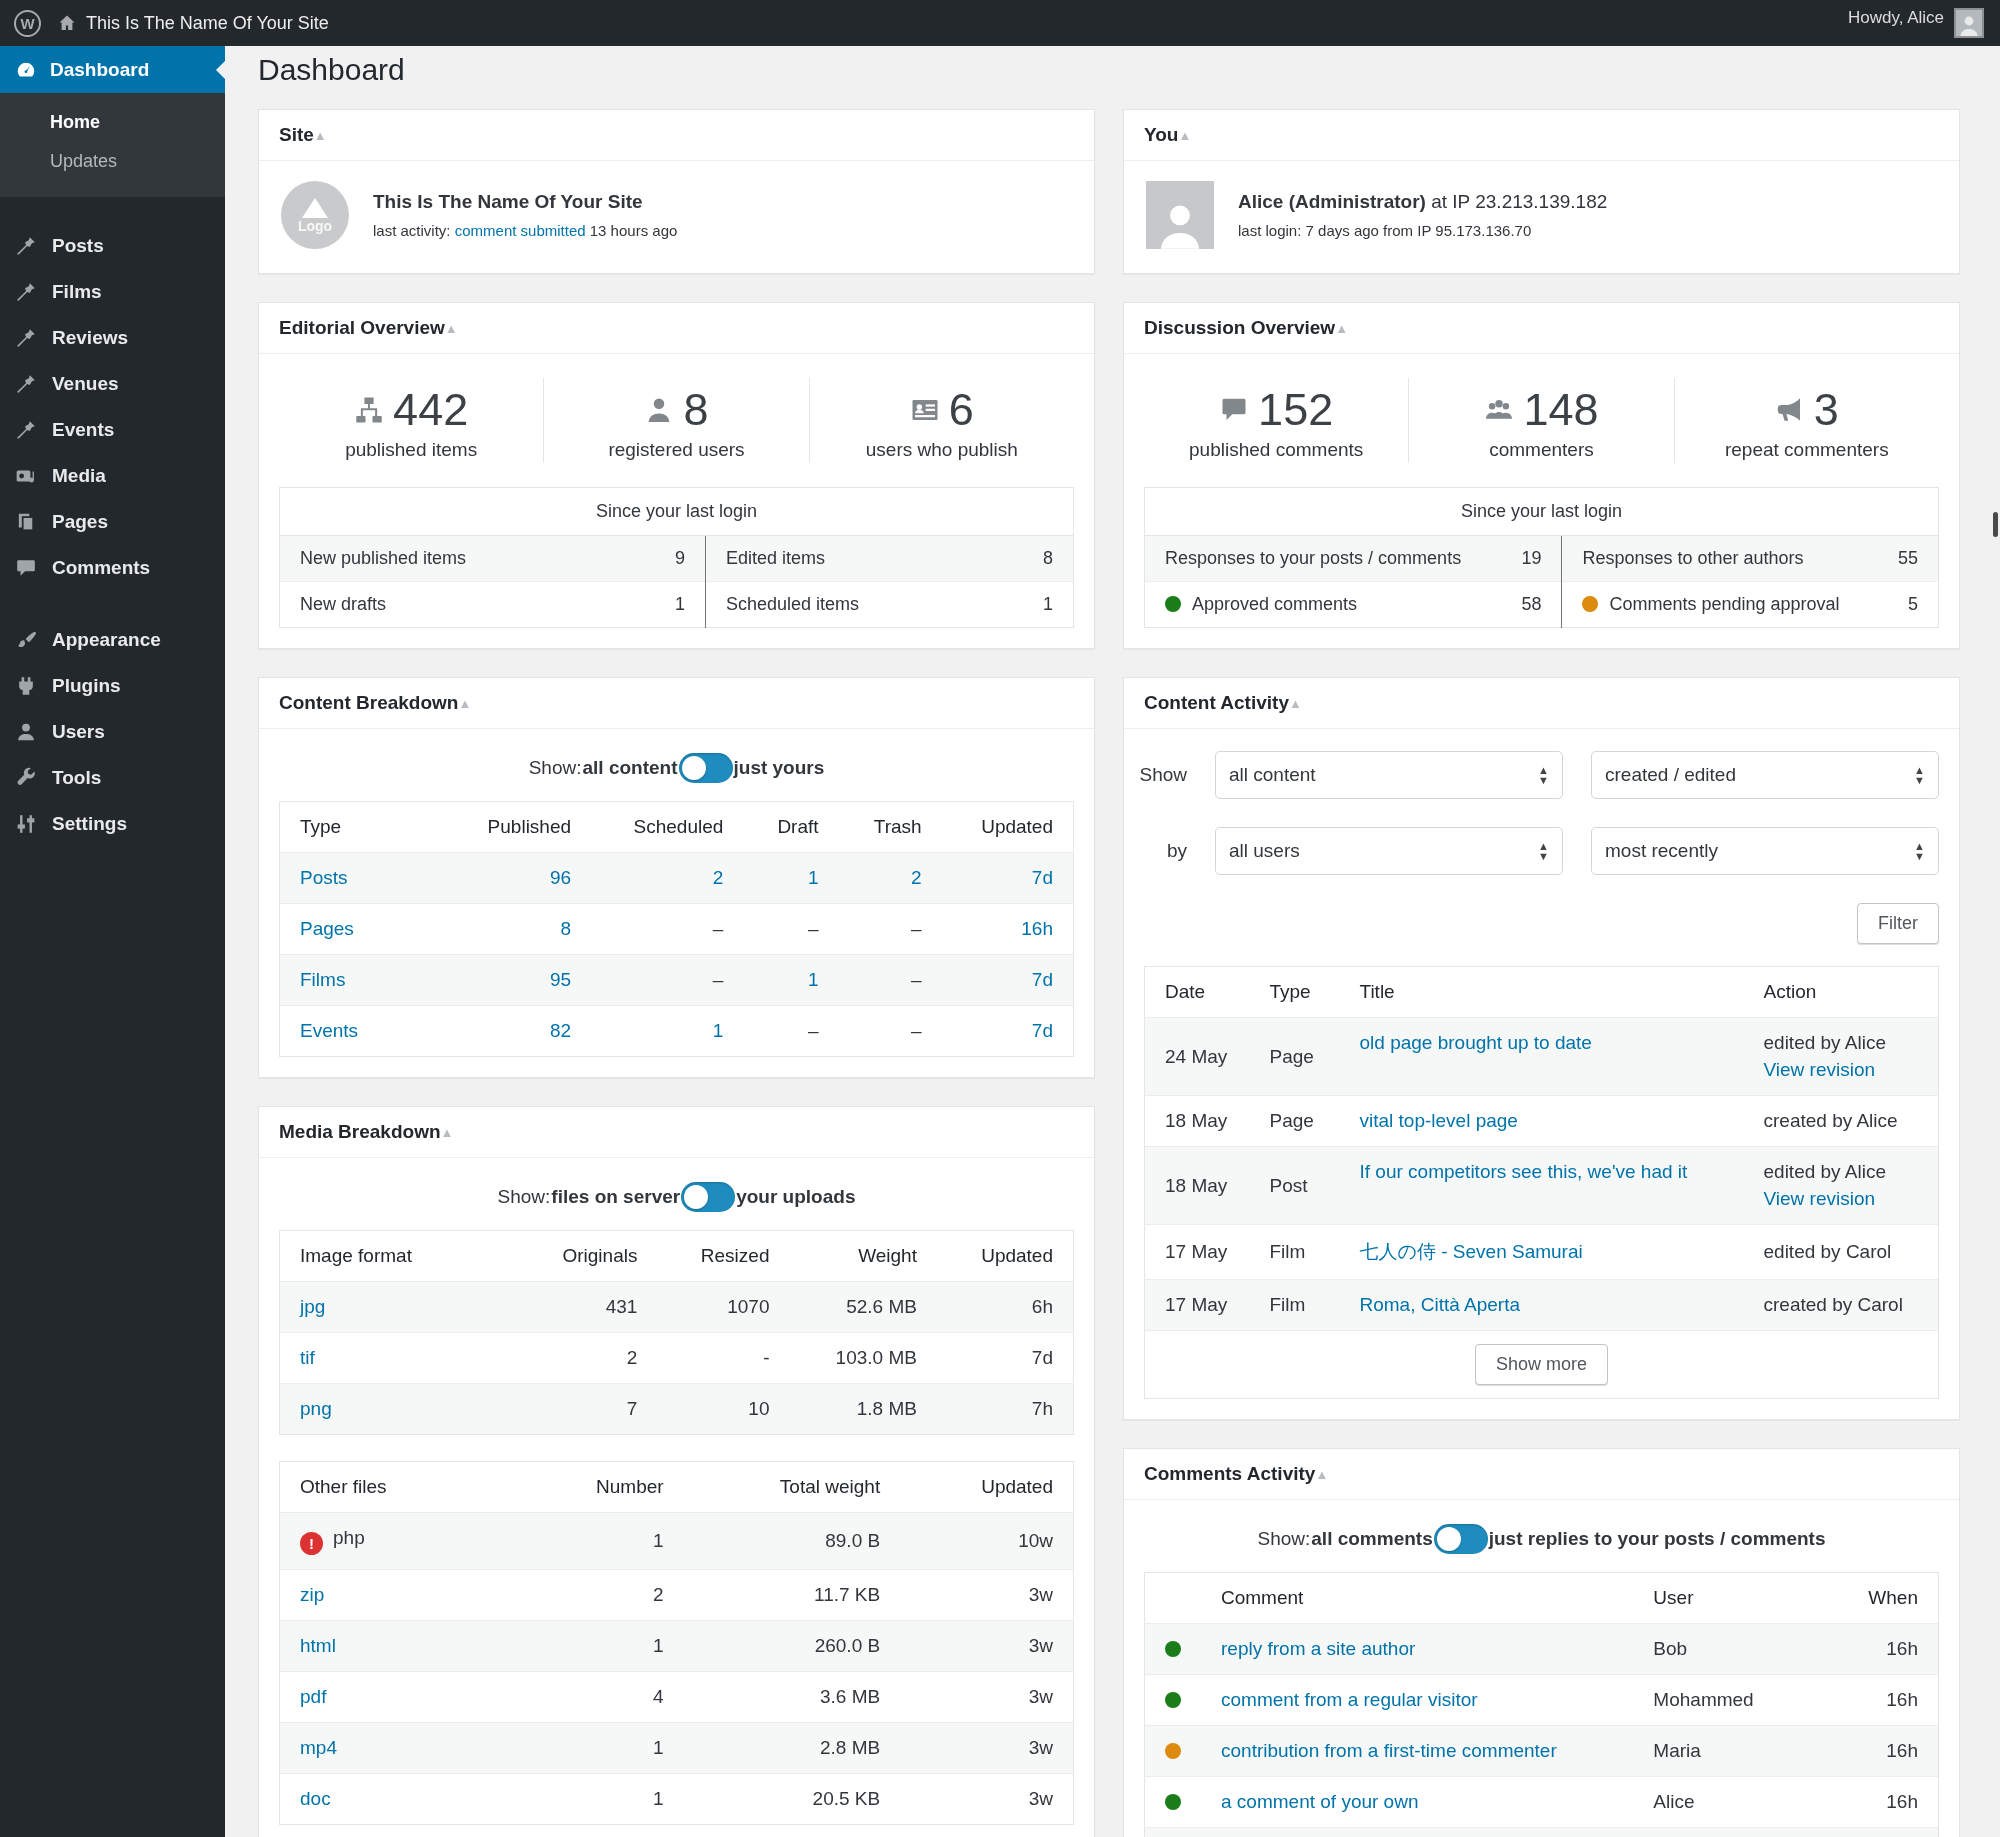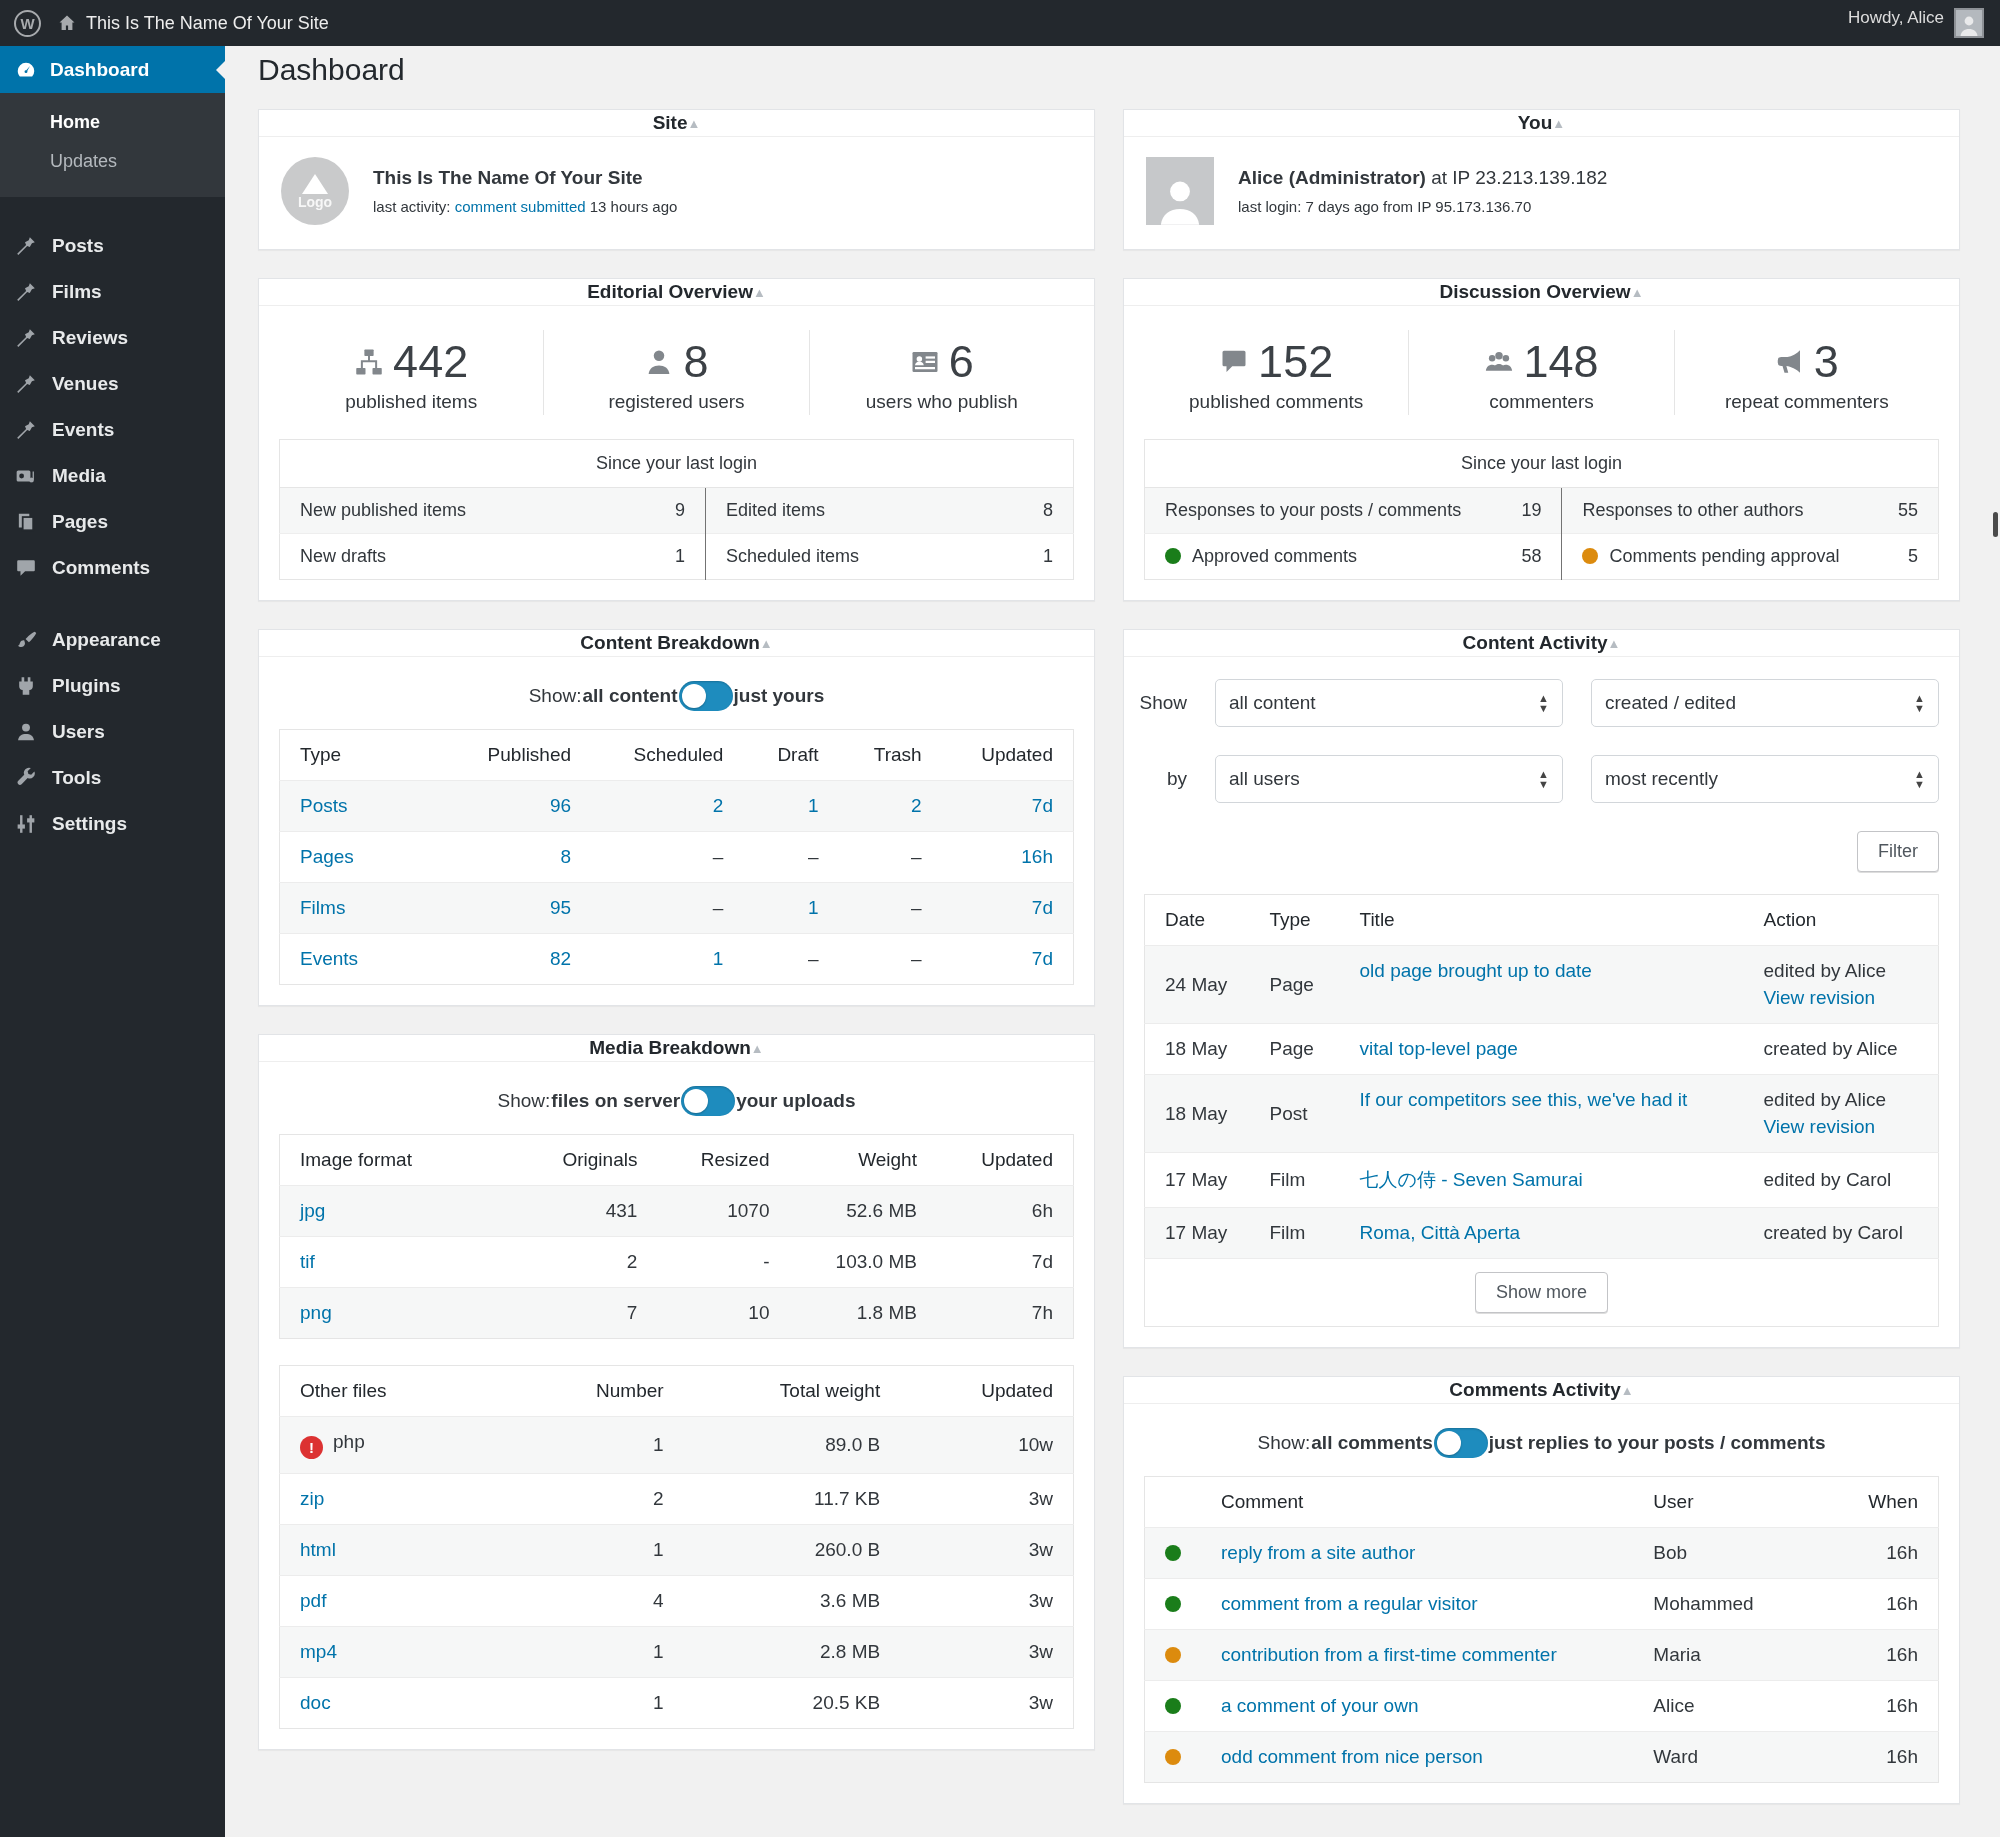--- a/index.html
+++ b/index.html
@@ -43,22 +43,22 @@
   #tabs { display:flex; justify-content:flex-end; gap:12px; }
   .tab { background:#fff; border:1px solid #e2e4e7; border-top:none; color:#72777c;
     font-size:17px; padding:10px 18px; display:flex; align-items:center; gap:9px; cursor:pointer; }
   .tab .chev { font-size:12px; color:#72777c; }
   h1 { font-size:30px; font-weight:400; color:#23282d; margin:12px 0 22px; }
 
   .cols { display:flex; gap:28px; }
   .col { width:837px; display:flex; flex-direction:column; gap:28px; }
 
   .widget { background:#fff; border:1px solid #e2e4e7; box-shadow:0 1px 1px rgba(0,0,0,.04); }
-  .w-head { display:flex; align-items:center; justify-content:center;
-    padding:2px 20px; border-bottom:1px solid #eee; }
+  .w-head { display:flex; align-items:center; justify-content:flex-start;
+    padding:14px 20px; border-bottom:1px solid #eee; }
   .w-title { font-size:19px; font-weight:bold; color:#23282d; }
   .w-toggle { color:#b6bcc2; font-size:13px; cursor:pointer; }
   .w-body { padding:16px 20px 20px; }
 
   
   .profile { display:flex; align-items:center; gap:24px; padding:4px 2px; }
   .logo-circle { width:68px; height:68px; border-radius:50%; background:#c9cacb; flex:none;
     display:flex; flex-direction:column; align-items:center; justify-content:center; }
   .logo-tri { width:0; height:0; border-left:13px solid transparent; border-right:13px solid transparent;
     border-bottom:20px solid #fff; margin-top:2px; }

